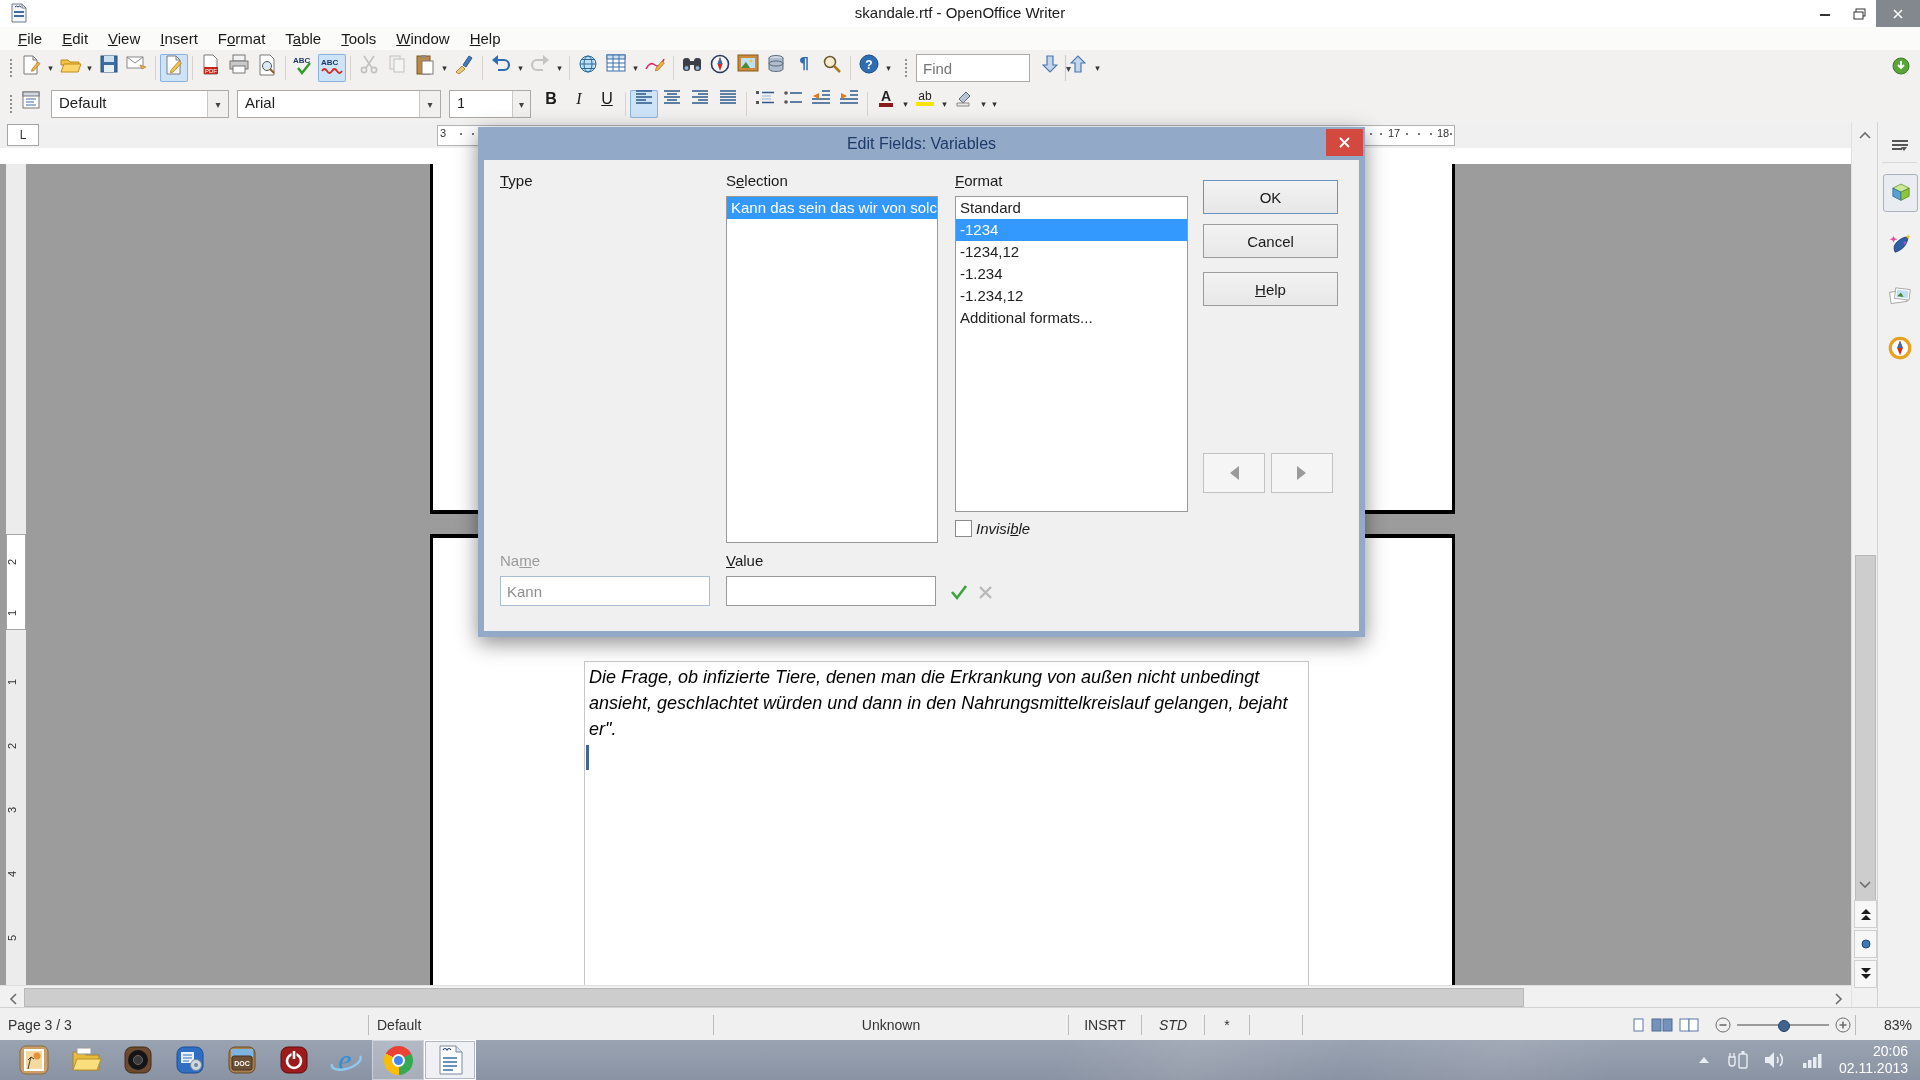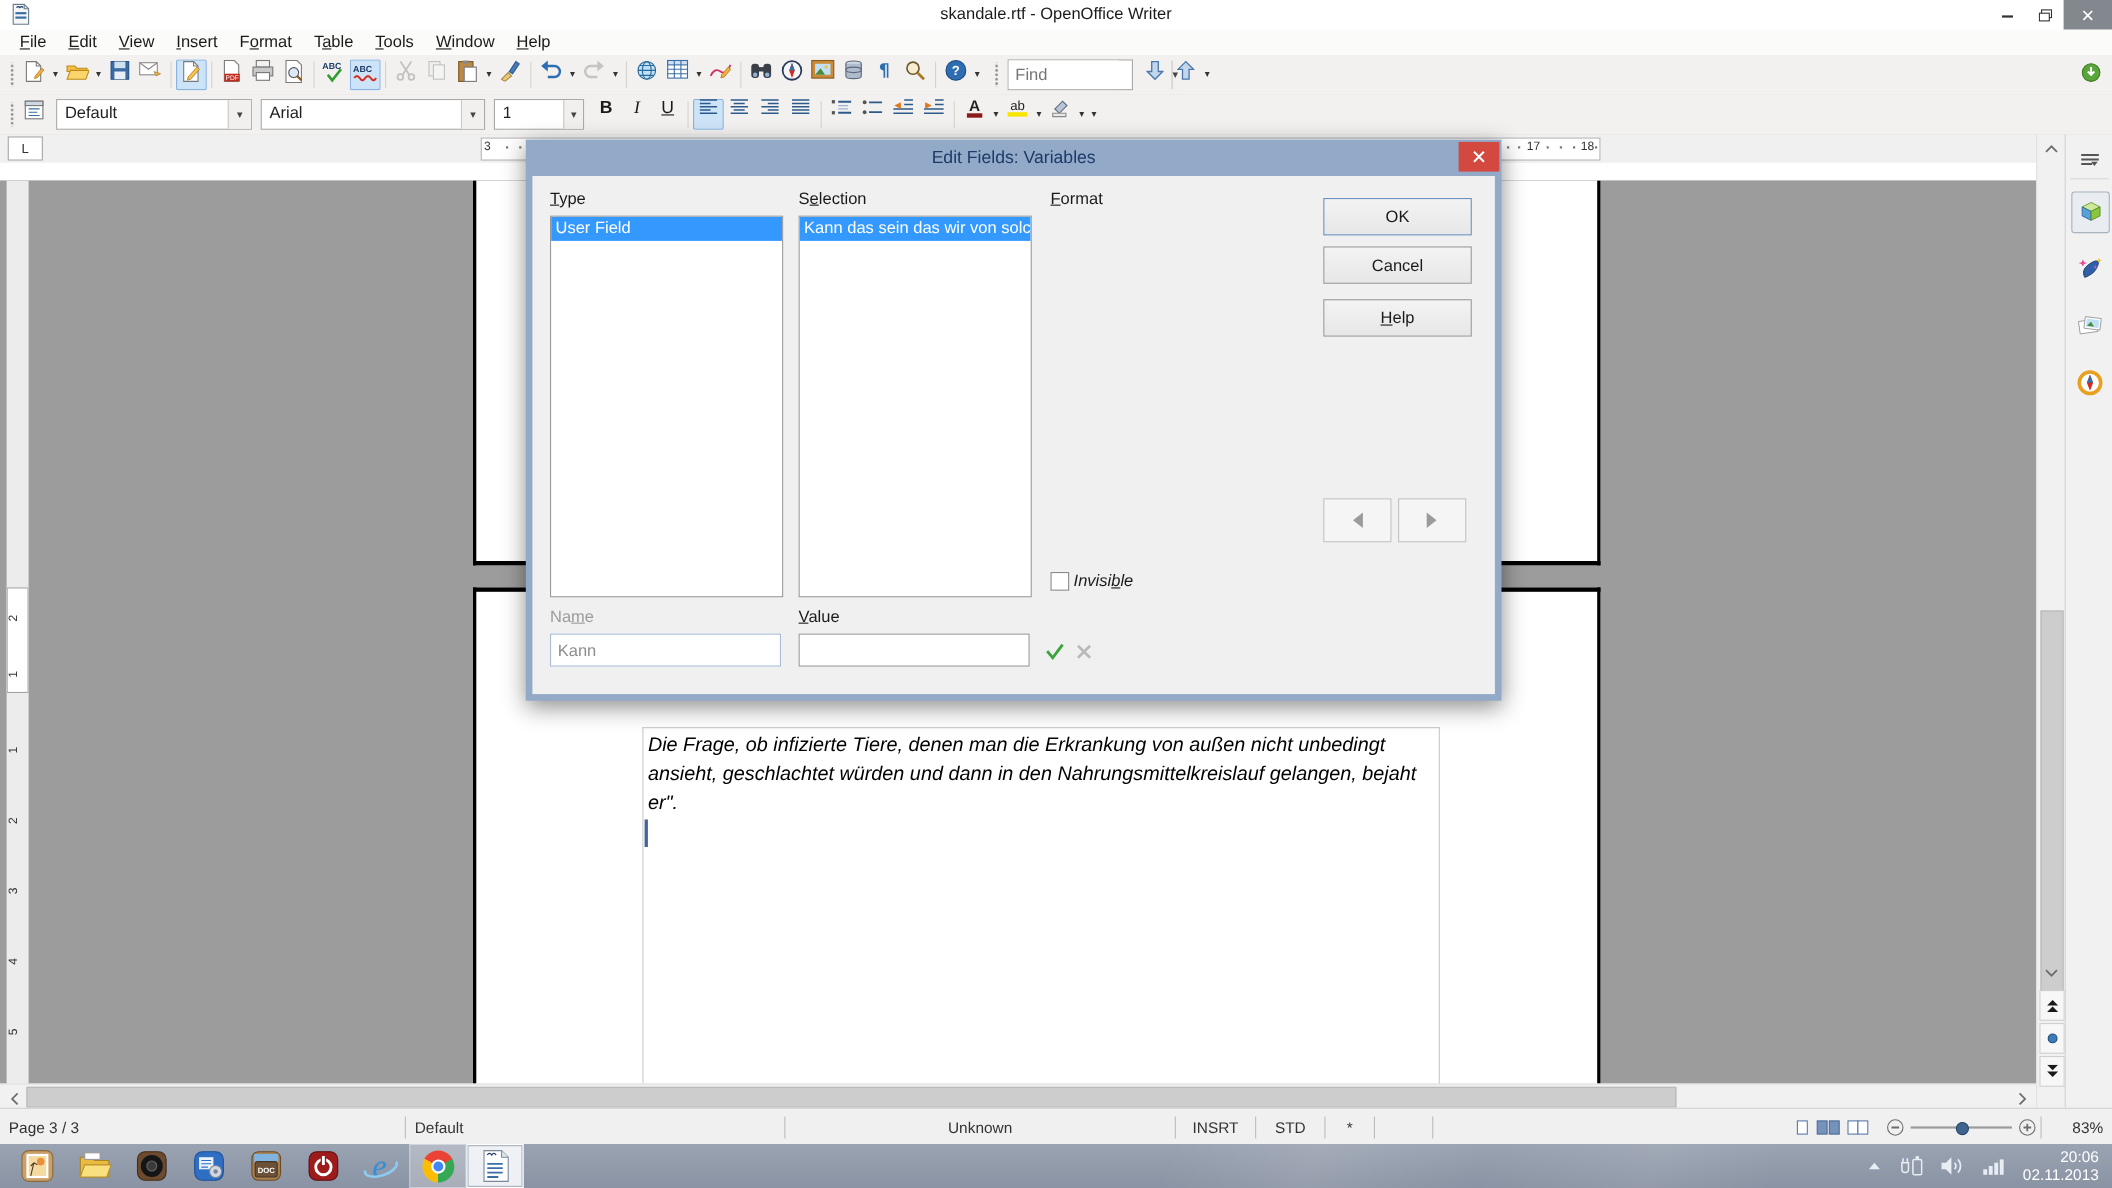--- a/index.html
+++ b/index.html
@@ -581,21 +581,21 @@
 
   <div class="statusbar">
     <div class="st-cell" style="width:352px;">Page 3 / 3</div>
     <div class="st-sep"></div>
     <div class="st-cell" style="width:328px;">Default</div>
     <div class="st-sep"></div>
     <div class="st-cell" style="width:338px;justify-content:center;">Unknown</div>
     <div class="st-sep"></div>
     <div class="st-cell" style="width:56px;justify-content:center;">INSRT</div>
     <div class="st-sep"></div>
-    <div class="st-cell" style="width:46px;justify-content:center;">STD</div>
+    <div class="st-cell" style="width:46px;justify-content:center;font-style:italic;">STD</div>
     <div class="st-sep"></div>
     <div class="st-cell" style="width:28px;justify-content:center;">*</div>
     <div class="st-sep"></div>
     <div class="st-cell" style="width:36px;"></div>
     <div class="st-sep"></div>
     <div class="st-right">
       <div class="st-cell" style="gap:6px;">
         <svg width="13" height="16">
             <rect x="2" y="2" width="9" height="12" fill="#fff" stroke="#5b79a8"></rect>
           </svg>
@@ -728,25 +728,30 @@
     <div class="dlg-close">
       <svg width="13" height="13">
           <path d="M2 2l9 9M11 2l-9 9" stroke="#fff" stroke-width="1.8"></path>
         </svg>
     </div>
     <div class="dlg-body">
       <span class="dlbl" style="left:16px;top:12px;"><u>T</u>ype</span>
       <span class="dlbl" style="left:242px;top:12px;">S<u>e</u>lection</span>
       <span class="dlbl" style="left:471px;top:12px;"><u>F</u>ormat</span>
 
-      <div class="lst" style="left:16px;top:36px;width:210px;height:345px;">
-        <div class="it sel">User Field</div>
-      </div>
       <div class="lst" style="left:242px;top:36px;width:210px;height:345px;">
         <div class="it sel">Kann das sein das wir von solch</div>
+      </div>
+      <div class="lst" style="left:471px;top:36px;width:231px;height:314px;">
+        <div class="it">Standard</div>
+        <div class="it sel">-1234</div>
+        <div class="it">-1234,12</div>
+        <div class="it">-1.234</div>
+        <div class="it">-1.234,12</div>
+        <div class="it">Additional formats...</div>
       </div>
 
       <div class="dbtn default" style="left:719px;top:20px;">OK</div>
       <div class="dbtn" style="left:719px;top:64px;">Cancel</div>
       <div class="dbtn" style="left:719px;top:112px;"><u>H</u>elp</div>
 
       <div class="arrbtn" style="left:719px;top:293px;">
         <svg width="14" height="16">
             <path d="M12 1L3 8l9 7z" fill="#9b9b9b"></path>
           </svg>

